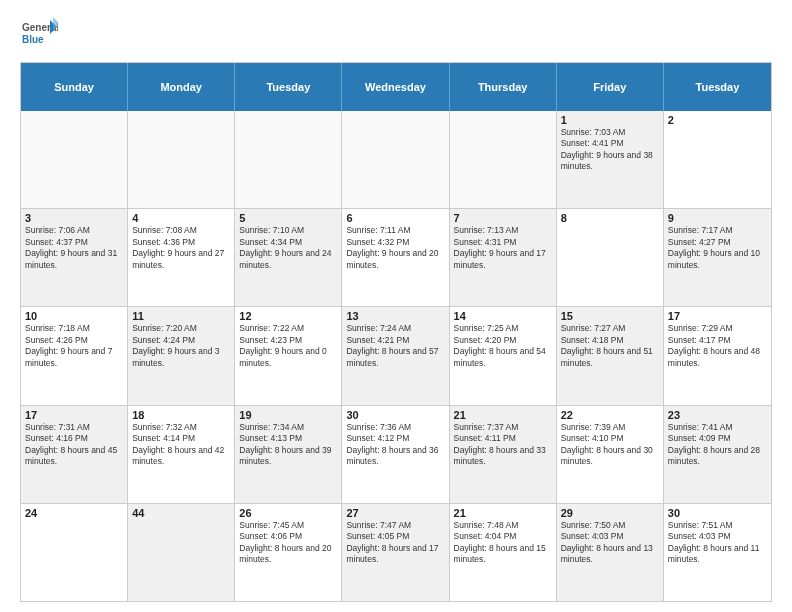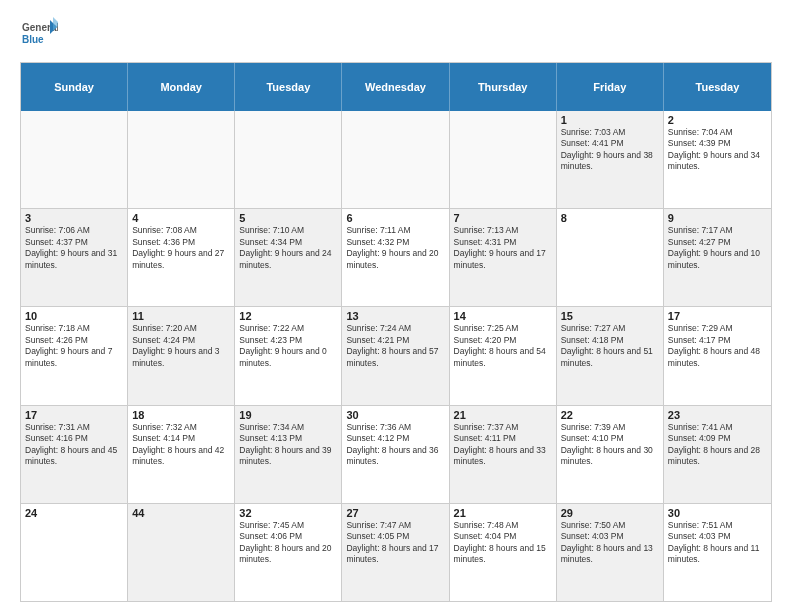--- a/index.html
+++ b/index.html
@@ -133,21 +133,20 @@
           <div class="cal-cell empty"></div>
           <div class="cal-cell empty"></div>
           <div class="cal-cell empty"></div>
           <div class="cal-cell empty"></div>
           <div class="cal-cell shaded">
             <span class="day-num">1</span>
             <div class="cell-info">Sunrise: 7:03 AM<br>Sunset: 4:41 PM<br>Daylight: 9 hours and 38 minutes.</div>
           </div>
           <div class="cal-cell">
             <span class="day-num">2</span>
-            <div class="cell-info">Sunrise: 7:04 AM<br>Sunset: 4:39 PM<br>Daylight: 9 hours and 34 minutes.</div>
           </div>
         </div>
         <div class="cal-row">
           <div class="cal-cell shaded">
             <span class="day-num">3</span>
             <div class="cell-info">Sunrise: 7:06 AM<br>Sunset: 4:37 PM<br>Daylight: 9 hours and 31 minutes.</div>
           </div>
           <div class="cal-cell">
             <span class="day-num">4</span>
             <div class="cell-info">Sunrise: 7:08 AM<br>Sunset: 4:36 PM<br>Daylight: 9 hours and 27 minutes.</div>
@@ -233,21 +232,21 @@
           </div>
         </div>
         <div class="cal-row">
           <div class="cal-cell">
             <span class="day-num">24</span>
           </div>
           <div class="cal-cell shaded">
             <span class="day-num">44</span>
           </div>
           <div class="cal-cell">
-            <span class="day-num">32</span>
+            <span class="day-num">26</span>
             <div class="cell-info">Sunrise: 7:45 AM<br>Sunset: 4:06 PM<br>Daylight: 8 hours and 20 minutes.</div>
           </div>
           <div class="cal-cell shaded">
             <span class="day-num">27</span>
             <div class="cell-info">Sunrise: 7:47 AM<br>Sunset: 4:05 PM<br>Daylight: 8 hours and 17 minutes.</div>
           </div>
           <div class="cal-cell">
             <span class="day-num">21</span>
             <div class="cell-info">Sunrise: 7:48 AM<br>Sunset: 4:04 PM<br>Daylight: 8 hours and 15 minutes.</div>
           </div>

